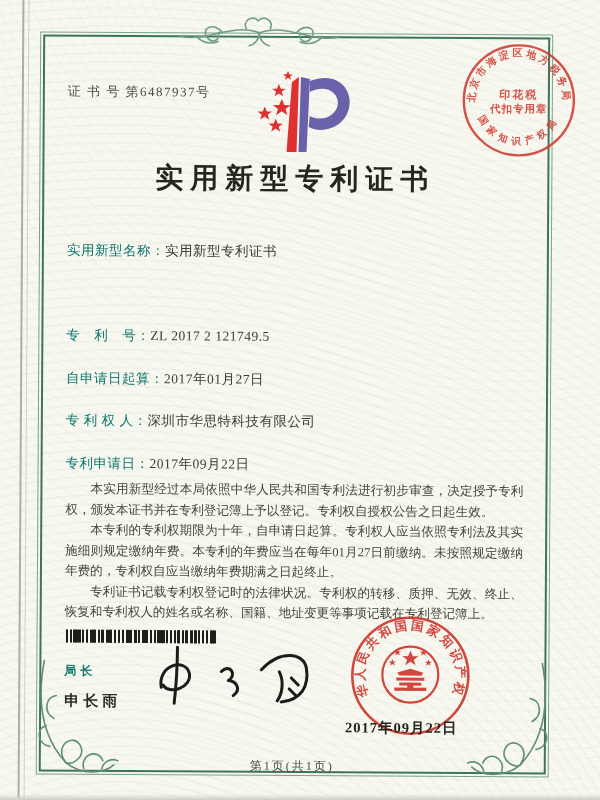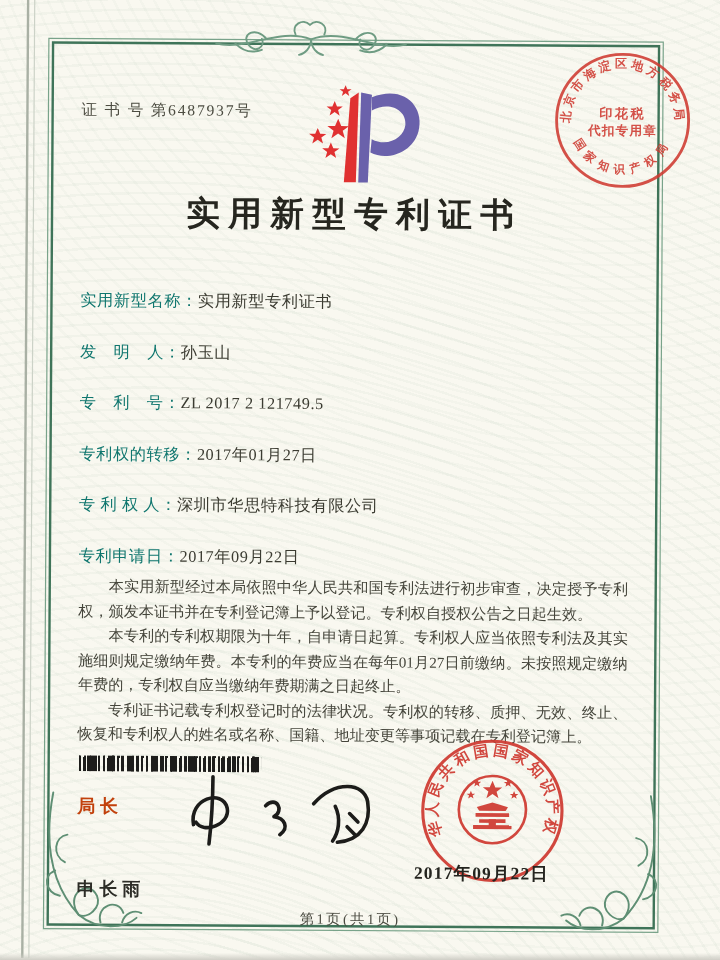--- a/index.html
+++ b/index.html
@@ -28,24 +28,24 @@
   .f0{top:243px}.f1{top:286px}.f2{top:328px}.f3{top:371px}.f4{top:413px}.f5{top:456px}
   .field .lab{color:#0f766e;}
   .body-text{position:absolute;left:66px;top:480px;width:458px;font-size:12.6px;
              line-height:20.5px;text-align:justify;color:#45453b;}
   .body-text p{margin:0;text-indent:2em;}
   .barcode{position:absolute;left:67px;top:631px;width:152px;height:13px;
     background-image:
       repeating-linear-gradient(90deg,#1d1d1b 0 2px,transparent 2px 4px),
       repeating-linear-gradient(90deg,#1d1d1b 0 1px,transparent 1px 7px),
       repeating-linear-gradient(90deg,transparent 0 9px,#1d1d1b 9px 12px,transparent 12px 17px);}
-  .director-title{position:absolute;left:66px;top:664px;font-size:15px;font-weight:bold;
-                  letter-spacing:4px;color:#c2410c;}
+  .director-title{position:absolute;left:66px;top:664px;font-size:12px;font-weight:bold;
+                  letter-spacing:4px;color:#0f766e;}
   .director-name{position:absolute;left:66px;top:693px;font-size:15px;font-weight:bold;
-                 letter-spacing:4px;color:#2d2d27;margin-top:40px;}
+                 letter-spacing:4px;color:#2d2d27;}
   .signature{position:absolute;left:135px;top:638px;}
   .official-seal{position:absolute;left:349px;top:612px;opacity:0.93;}
   .stamp-seal{position:absolute;left:458px;top:40px;opacity:0.88;}
   .issue-date{position:absolute;left:347px;top:718px;font-size:14.5px;font-weight:bold;
               letter-spacing:1px;color:#24241f;}
   .footer{position:absolute;left:0;top:758px;width:588px;text-align:center;
           font-size:12px;letter-spacing:2px;color:#4a4a40;}
   .orn{position:absolute;}
   .orn-top{left:174px;top:11px;}
   .orn-bl{left:34px;top:658px;}
@@ -109,23 +109,22 @@
       <path transform="translate(27,27) scale(0.75)" d="M0,-9 L2.6,-2.8 9,-2.8 3.8,1.1 5.6,7.3 0,3.4 -5.6,7.3 -3.8,1.1 -9,-2.8 -2.6,-2.8 Z"></path>
       <path transform="translate(30,44) scale(1.0)" d="M0,-9 L2.6,-2.8 9,-2.8 3.8,1.1 5.6,7.3 0,3.4 -5.6,7.3 -3.8,1.1 -9,-2.8 -2.6,-2.8 Z"></path>
       <path transform="translate(13,50) scale(0.8)" d="M0,-9 L2.6,-2.8 9,-2.8 3.8,1.1 5.6,7.3 0,3.4 -5.6,7.3 -3.8,1.1 -9,-2.8 -2.6,-2.8 Z"></path>
       <path transform="translate(24,62) scale(0.8)" d="M0,-9 L2.6,-2.8 9,-2.8 3.8,1.1 5.6,7.3 0,3.4 -5.6,7.3 -3.8,1.1 -9,-2.8 -2.6,-2.8 Z"></path>
     </g>
   </svg>
 
   <div class="title">实用新型专利证书</div>
 
   <div class="field f0"><span class="lab">实用新型名称：</span><span>实用新型专利证书</span></div>
-  <div class="field f1"><span class="lab">发　明　人：</span><span>孙玉山</span></div>
   <div class="field f2"><span class="lab">专　利　号：</span><span>ZL 2017 2 121749.5</span></div>
-  <div class="field f3"><span class="lab">专利权的转移：</span><span>2017年01月27日</span></div>
+  <div class="field f3"><span class="lab">自申请日起算：</span><span>2017年01月27日</span></div>
   <div class="field f4"><span class="lab">专 利 权 人：</span><span>深圳市华思特科技有限公司</span></div>
   <div class="field f5"><span class="lab">专利申请日：</span><span>2017年09月22日</span></div>
 
   <div class="body-text">
     <p>本实用新型经过本局依照中华人民共和国专利法进行初步审查，决定授予专利权，颁发本证书并在专利登记簿上予以登记。专利权自授权公告之日起生效。</p>
     <p>本专利的专利权期限为十年，自申请日起算。专利权人应当依照专利法及其实施细则规定缴纳年费。本专利的年费应当在每年01月27日前缴纳。未按照规定缴纳年费的，专利权自应当缴纳年费期满之日起终止。</p>
     <p>专利证书记载专利权登记时的法律状况。专利权的转移、质押、无效、终止、恢复和专利权人的姓名或名称、国籍、地址变更等事项记载在专利登记簿上。</p>
   </div>
 
   <div class="barcode"></div>

